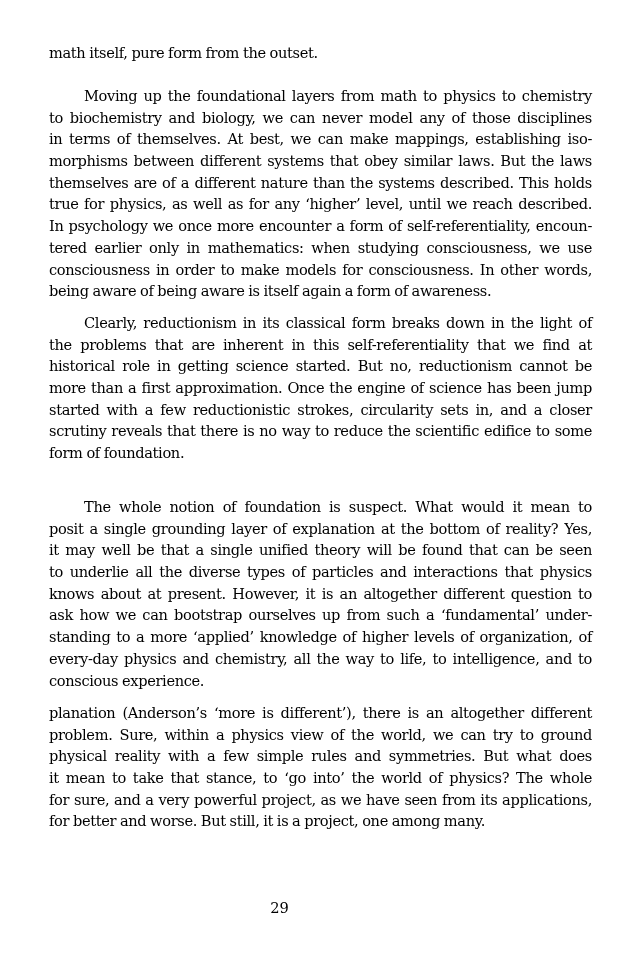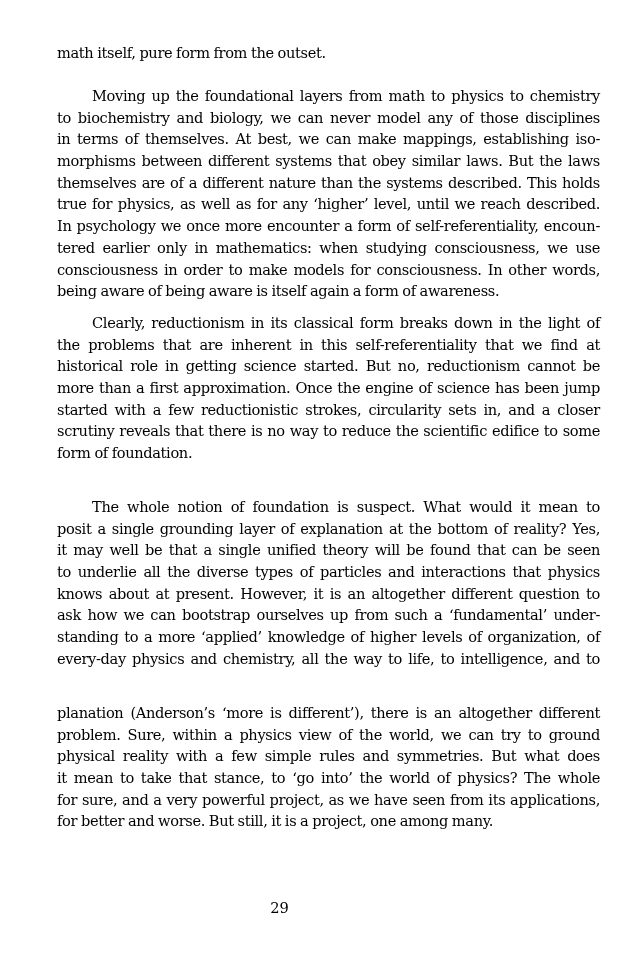--- a/index.html
+++ b/index.html
@@ -4,21 +4,21 @@
   <style>
     html, body { margin: 0; padding: 0; background: #ffffff; }
     body {
       width: 641px; height: 965px; position: relative; overflow: hidden;
       font-family: "DejaVu Serif", "Liberation Serif", serif;
       color: #000000;
     }
     .page {
       position: absolute; left: 49px; top: 0; width: 543px;
     }
-    .para { position: absolute; left: 8px; width: 543px; }
+    .para { position: absolute; left: 0; width: 543px; }
     .line {
       display: block;
       height: 21.7px; line-height: 21.7px;
       font-size: 14.6px;
       white-space: nowrap;
       text-align: justify;
       text-align-last: justify;
       letter-spacing: -0.35px;
       word-spacing: -0.5px;
     }
@@ -59,20 +59,21 @@
     </div>
   <div class="para" style="top:496px;">
       <span class="line indent">The whole notion of foundation is suspect.  What would it mean to</span>
       <span class="line">posit a single grounding layer of explanation at the bottom of reality? Yes,</span>
       <span class="line">it may well be that a single unified theory will be found that can be seen</span>
       <span class="line">to underlie all the diverse types of particles and interactions that physics</span>
       <span class="line">knows about at present.  However, it is an altogether different question to</span>
       <span class="line">ask how we can bootstrap ourselves up from such a ‘fundamental’ under-</span>
       <span class="line">standing to a more ‘applied’ knowledge of higher levels of organization, of</span>
       <span class="line">every-day physics and chemistry, all the way to life, to intelligence, and to</span>
+      <span class="line last">conscious experience.</span>
     </div>
   <div class="para" style="top:702px;">
       <span class="line">planation (Anderson’s ‘more is different’), there is an altogether different</span>
       <span class="line">problem.  Sure, within a physics view of the world, we can try to ground</span>
       <span class="line">physical reality with a few simple rules and symmetries.  But what does</span>
       <span class="line">it mean to take that stance, to ‘go into’ the world of physics?  The whole</span>
       <span class="line">for sure, and a very powerful project, as we have seen from its applications,</span>
       <span class="line last">for better and worse.  But still, it is a project, one among many.</span>
     </div>
 </div>

